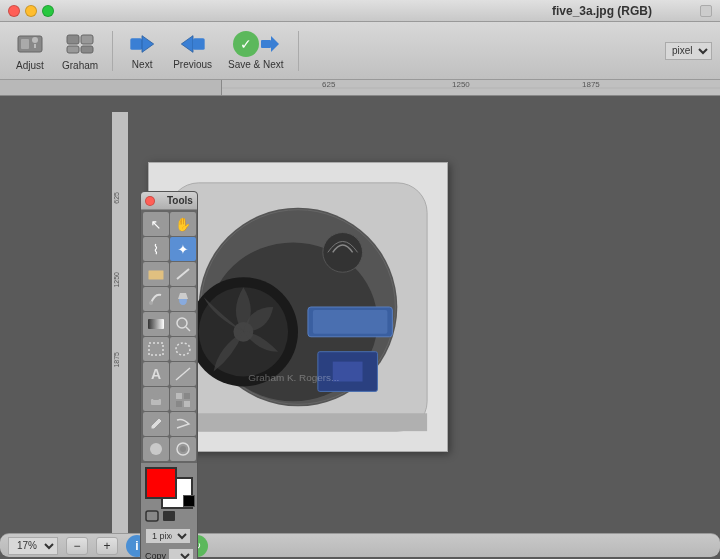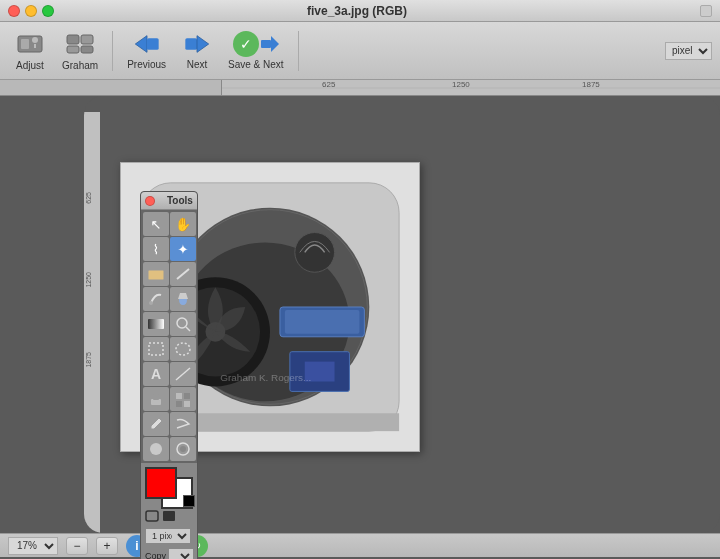--- a/index.html
+++ b/index.html
@@ -32,21 +32,21 @@
       width: 12px;
       height: 12px;
       border-radius: 50%;
       border: 1px solid rgba(0,0,0,0.2);
     }
     .tl-red { background: #ff5f57; }
     .tl-yellow { background: #ffbd2e; }
     .tl-green { background: #28c840; }
     .title-bar-title {
       flex: 1;
-      text-align: center;
+      text-align: right;
       font-size: 12px;
       color: #333;
       font-weight: bold;
     }
 
     
     .toolbar {
       height: 58px;
       background: linear-gradient(to bottom, #d8d8d8, #c0c0c0);
       display: flex;
@@ -390,32 +390,32 @@
         <rect x="15" y="14" width="12" height="7" rx="2" fill="#888" stroke="#666"></rect>
       </svg>
     </div>
     <span class="toolbar-btn-label">Graham</span>
   </div>
 
   <div class="toolbar-separator"></div>
 
   <div class="toolbar-btn">
     <svg class="large-arrow-svg" viewBox="0 0 36 28">
+      <rect x="4" y="7" width="14" height="14" rx="2" fill="#3a7fd4"></rect>
+      <polygon points="18,4 32,14 18,24" fill="#3a7fd4" stroke="#2a5fa0" stroke-width="1"></polygon>
+    </svg>
+    <span class="toolbar-btn-label">Next</span>
+  </div>
+
+  <div class="toolbar-btn">
+    <svg class="large-arrow-svg" viewBox="0 0 36 28">
       <polygon points="18,4 4,14 18,24" fill="#3a7fd4" stroke="#2a5fa0" stroke-width="1"></polygon>
       <rect x="18" y="7" width="14" height="14" rx="2" fill="#3a7fd4"></rect>
     </svg>
     <span class="toolbar-btn-label">Previous</span>
-  </div>
-
-  <div class="toolbar-btn">
-    <svg class="large-arrow-svg" viewBox="0 0 36 28">
-      <rect x="4" y="7" width="14" height="14" rx="2" fill="#3a7fd4"></rect>
-      <polygon points="18,4 32,14 18,24" fill="#3a7fd4" stroke="#2a5fa0" stroke-width="1"></polygon>
-    </svg>
-    <span class="toolbar-btn-label">Next</span>
   </div>
 
   <div class="toolbar-btn">
     <div style="display:flex;align-items:center;gap:2px;">
       <div class="checkmark-circle">✓</div>
       <svg width="18" height="26" viewBox="0 0 18 26">
         <rect x="0" y="9" width="10" height="8" rx="1" fill="#3a7fd4"></rect>
         <polygon points="10,5 18,13 10,21" fill="#3a7fd4"></polygon>
       </svg>
     </div>
@@ -588,21 +588,21 @@
 
     <div style="padding:2px 4px;display:flex;align-items:center;gap:2px;font-size:9px;color:#222;">
       <span>Copy</span>
       <select class="copy-select">
         <option></option>
       </select>
     </div>
 
   </div>
 
-  <div class="canvas-area" style="margin-left: 84px; border-radius: 19px;">
+  <div class="canvas-area" style="margin-left: 112px;">
 
     <div class="ruler-ticks-v">
       <span style="position:absolute;top:80px;left:1px;font-size:7px;color:#555;writing-mode:vertical-lr;transform:rotate(180deg);">625</span>
       <span style="position:absolute;top:160px;left:1px;font-size:7px;color:#555;writing-mode:vertical-lr;transform:rotate(180deg);">1250</span>
       <span style="position:absolute;top:240px;left:1px;font-size:7px;color:#555;writing-mode:vertical-lr;transform:rotate(180deg);">1875</span>
     </div>
 
     <div class="canvas-content">
 
       <div class="image-frame">
@@ -641,21 +641,21 @@
 
           <rect x="20" y="252" width="260" height="18" rx="0" fill="#b0b0b0"></rect>
 
           <text x="100" y="220" font-size="10" fill="rgba(255,255,255,0.3)" font-family="Arial">Graham K. Rogers...</text>
         </svg>
       </div>
     </div>
   </div>
 </div>
 
-<div class="status-bar" style="position:relative; bottom:auto; left:auto; right:auto;">
+<div class="status-bar" style="position:relative; bottom:auto; left:auto; right:auto;border-radius:9px;">
   <select class="zoom-select">
     <option>17%</option>
     <option>25%</option>
     <option>50%</option>
     <option>100%</option>
   </select>
   <div class="status-btn">−</div>
   <div class="status-btn">+</div>
   <div class="status-icon-circle">i</div>
   <div style="width:22px;height:22px;background:#5a5a5a;border:1px solid #888;border-radius:3px;display:flex;align-items:center;justify-content:center;cursor:pointer;">

